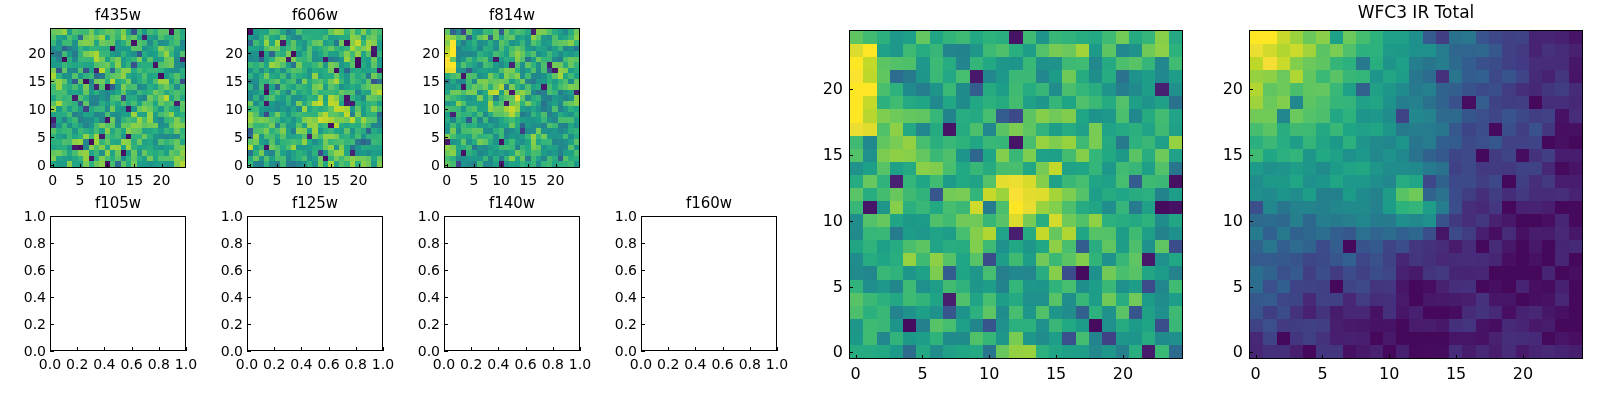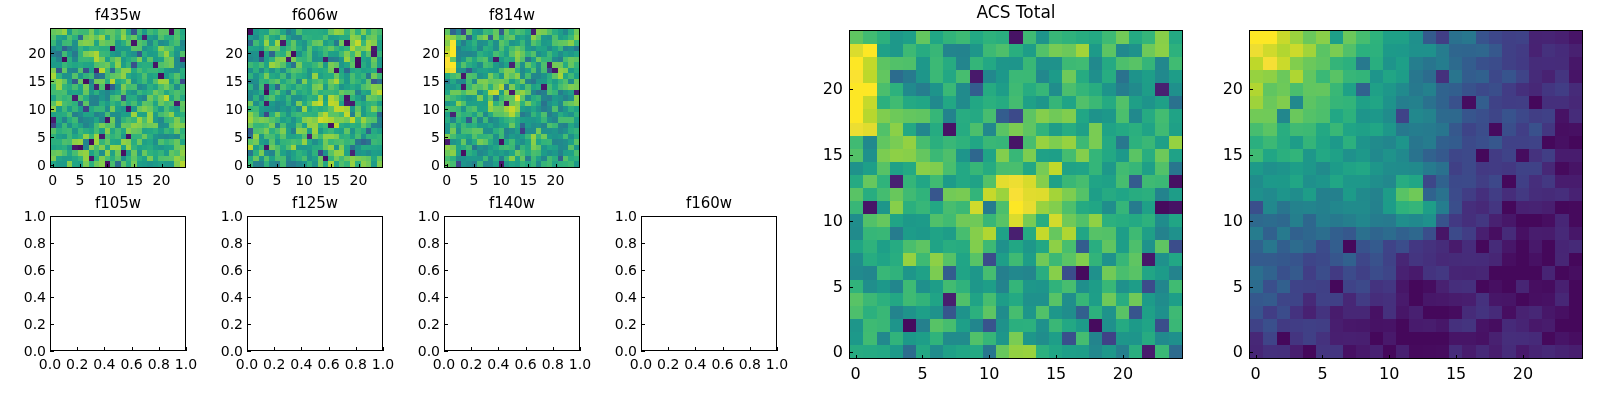--- a/index.html
+++ b/index.html
@@ -2111,21 +2111,20 @@
       <div class="tick tickx empty-tick" style="left: 108.8px; top: 161px;">0.8</div>
       <div class="tm tm-y" style="left: 0px; top: 47px;"></div>
       <div class="tick ticky empty-tick" style="left: -36px; width: 32px; top: 47px;">0.8</div>
       <div class="tm tm-x" style="left: 136px; top: 151px;"></div>
       <div class="tick tickx empty-tick" style="left: 136px; top: 161px;">1.0</div>
       <div class="tm tm-y" style="left: 0px; top: 20px;"></div>
       <div class="tick ticky empty-tick" style="left: -36px; width: 32px; top: 20px;">1.0</div>
     </div>
 
   <div class="panel" style="left:849px;top:4px;width:334px;height:390px;">
-    <div class="panel-title big-title" style="top:0px;">ACS Total</div>
     <div class="axes-frame img-frame" style="left:0px;top:26px;width:334px;height:329px;">
       <div class="hm" style="grid-template-columns: repeat(25, 1fr); grid-template-rows: repeat(25, 1fr);">
           <i style="background:rgb(95,197,97)"></i>
           <i style="background:rgb(65,187,114)"></i>
           <i style="background:rgb(44,176,125)"></i>
           <i style="background:rgb(30,152,138)"></i>
           <i style="background:rgb(30,159,136)"></i>
           <i style="background:rgb(99,198,95)"></i>
           <i style="background:rgb(33,166,133)"></i>
           <i style="background:rgb(50,179,122)"></i>
@@ -2764,20 +2763,21 @@
       <div class="tick tickx big-tick" style="left: 207.08px; top: 362px;">15</div>
       <div class="tm tm-y" style="left: 0px; top: 151.02px;"></div>
       <div class="tick ticky big-tick" style="left: -36px; width: 30px; top: 151.02px;">15</div>
       <div class="tm tm-x" style="left: 273.88px; top: 351px;"></div>
       <div class="tick tickx big-tick" style="left: 273.88px; top: 362px;">20</div>
       <div class="tm tm-y" style="left: 0px; top: 85.22px;"></div>
       <div class="tick ticky big-tick" style="left: -36px; width: 30px; top: 85.22px;">20</div>
     </div>
 
   <div class="panel" style="left:1249px;top:4px;width:334px;height:390px;">
+    <div class="panel-title big-title" style="top:0px;">WFC3 IR Total</div>
     <div class="axes-frame img-frame" style="left:0px;top:26px;width:334px;height:329px;">
       <div class="hm" style="grid-template-columns: repeat(25, 1fr); grid-template-rows: repeat(25, 1fr);">
           <i style="background:rgb(253,231,37)"></i>
           <i style="background:rgb(253,231,37)"></i>
           <i style="background:rgb(200,217,43)"></i>
           <i style="background:rgb(154,211,62)"></i>
           <i style="background:rgb(106,200,91)"></i>
           <i style="background:rgb(137,207,73)"></i>
           <i style="background:rgb(30,159,136)"></i>
           <i style="background:rgb(107,200,91)"></i>

